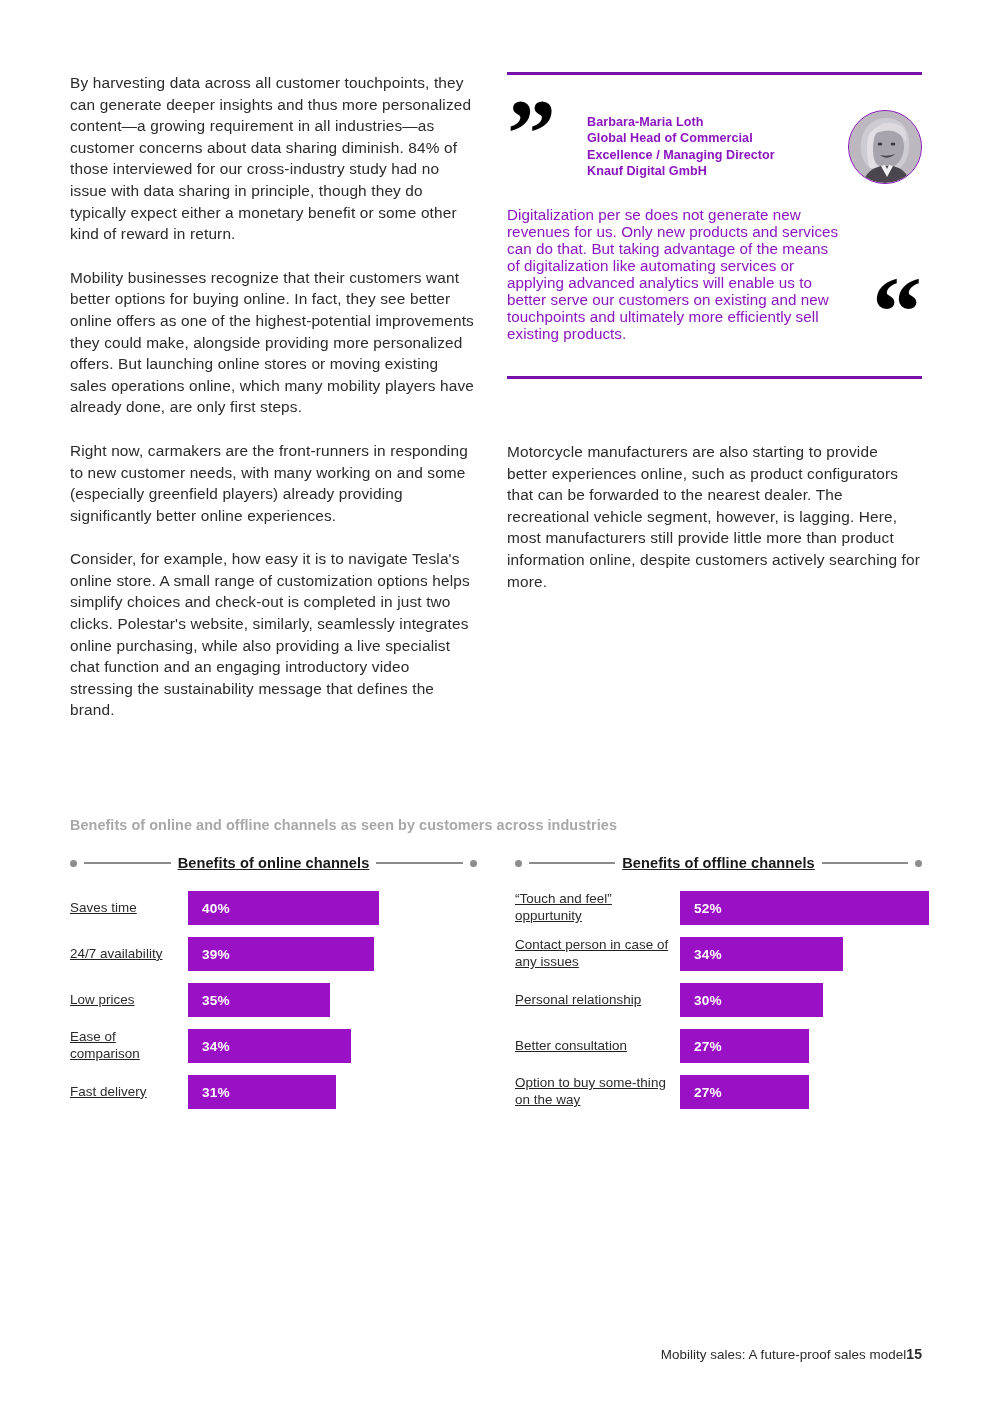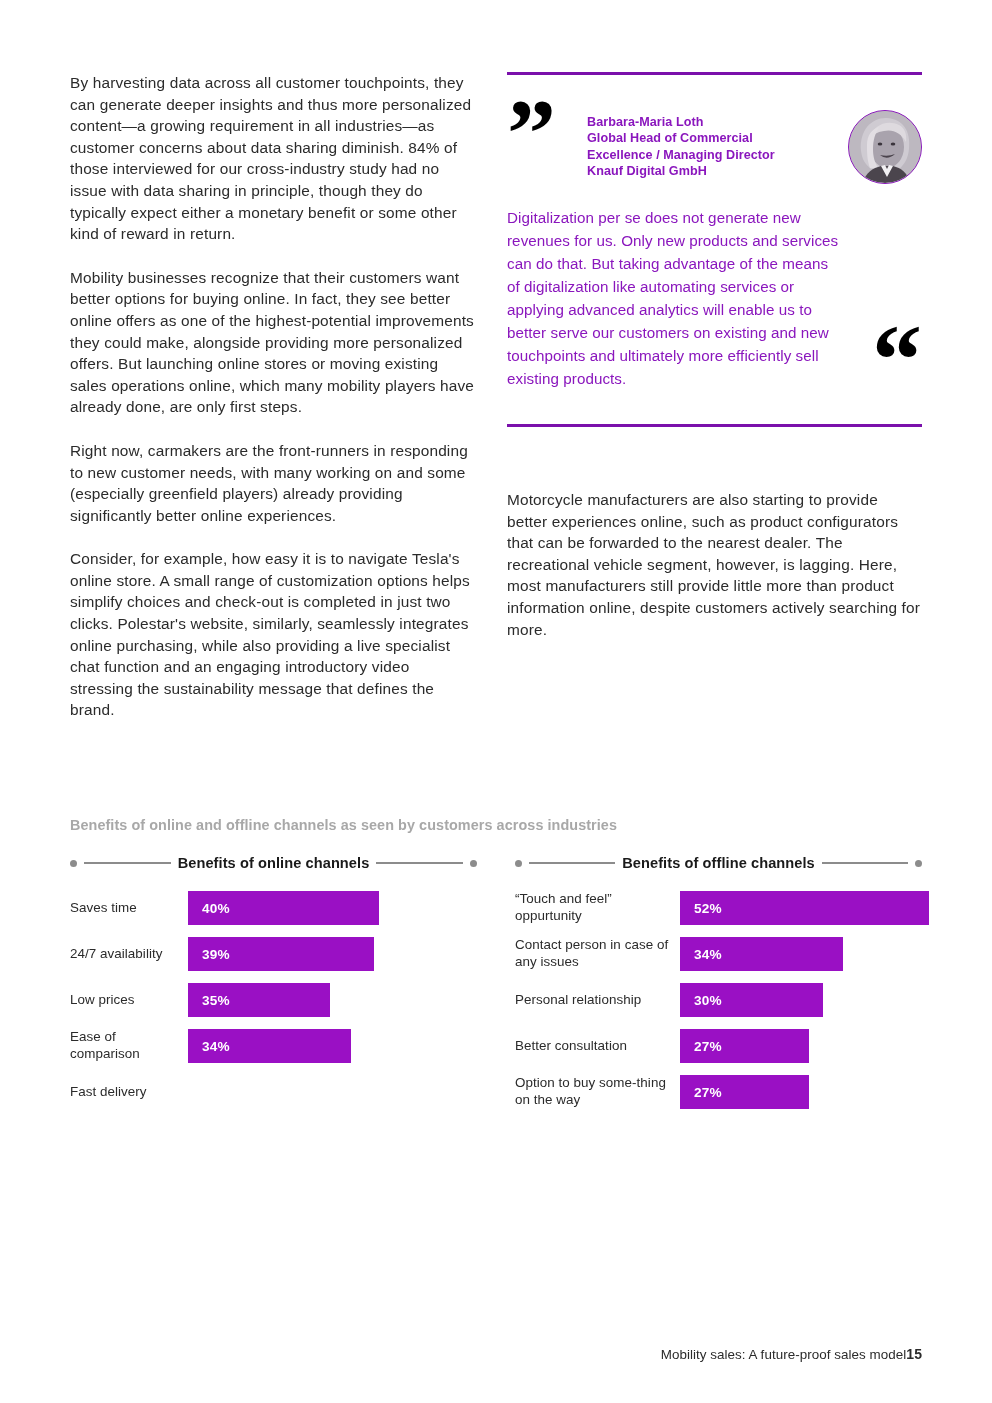--- a/index.html
+++ b/index.html
@@ -91,21 +91,21 @@
     border-radius: 50%;
     border: 1.6px solid #8a16bd;
     overflow: hidden;
     background: #b9b4bb;
   }
   .avatar svg { display: block; width: 100%; height: 100%; }
 
   .quote-text {
     color: #8a16bd;
     font-size: 15.2px;
-    line-height: 23px;
+    line-height: 17px;
     margin: 26px 0 0 0;
     width: 335px;
     letter-spacing: 0.004em;
   }
   .qmark-bottom {
     position: absolute;
     right: 4px;
     bottom: 18px;
     font-size: 100px;
     letter-spacing: -0.04em;
@@ -130,20 +130,21 @@
   .chart-title {
     font-size: 14.4px;
     font-weight: bold;
     color: #a8a8a8;
     letter-spacing: 0.005em;
     margin-bottom: 22px;
   }
   .panels {
     display: flex;
     gap: 38px;
+    text-decoration: underline;
   }
   .panel { width: 411px; }
 
   .panel-head {
     display: flex;
     align-items: center;
     gap: 7px;
     margin-bottom: 14px;
   }
   .dot {
@@ -327,20 +328,25 @@
           <div class="row">
             <div class="row-label">Ease of comparison</div>
             <div class="bar-track">
               <div class="bar" style="width: 162.52px; background: rgb(154, 16, 196);">
                 <span class="bar-value">34%</span>
               </div>
             </div>
           </div>
           <div class="row">
             <div class="row-label">Fast delivery</div>
+            <div class="bar-track">
+              <div class="bar" style="width: 148.18px; background: rgb(154, 16, 196);">
+                <span class="bar-value">31%</span>
+              </div>
+            </div>
           </div>
         </div>
       </div>
 
       <div class="panel panel-right">
         <div class="panel-head">
           <span class="dot"></span>
           <span class="hline"></span>
           <span class="panel-head-label">Benefits of offline channels</span>
           <span class="hline"></span>

